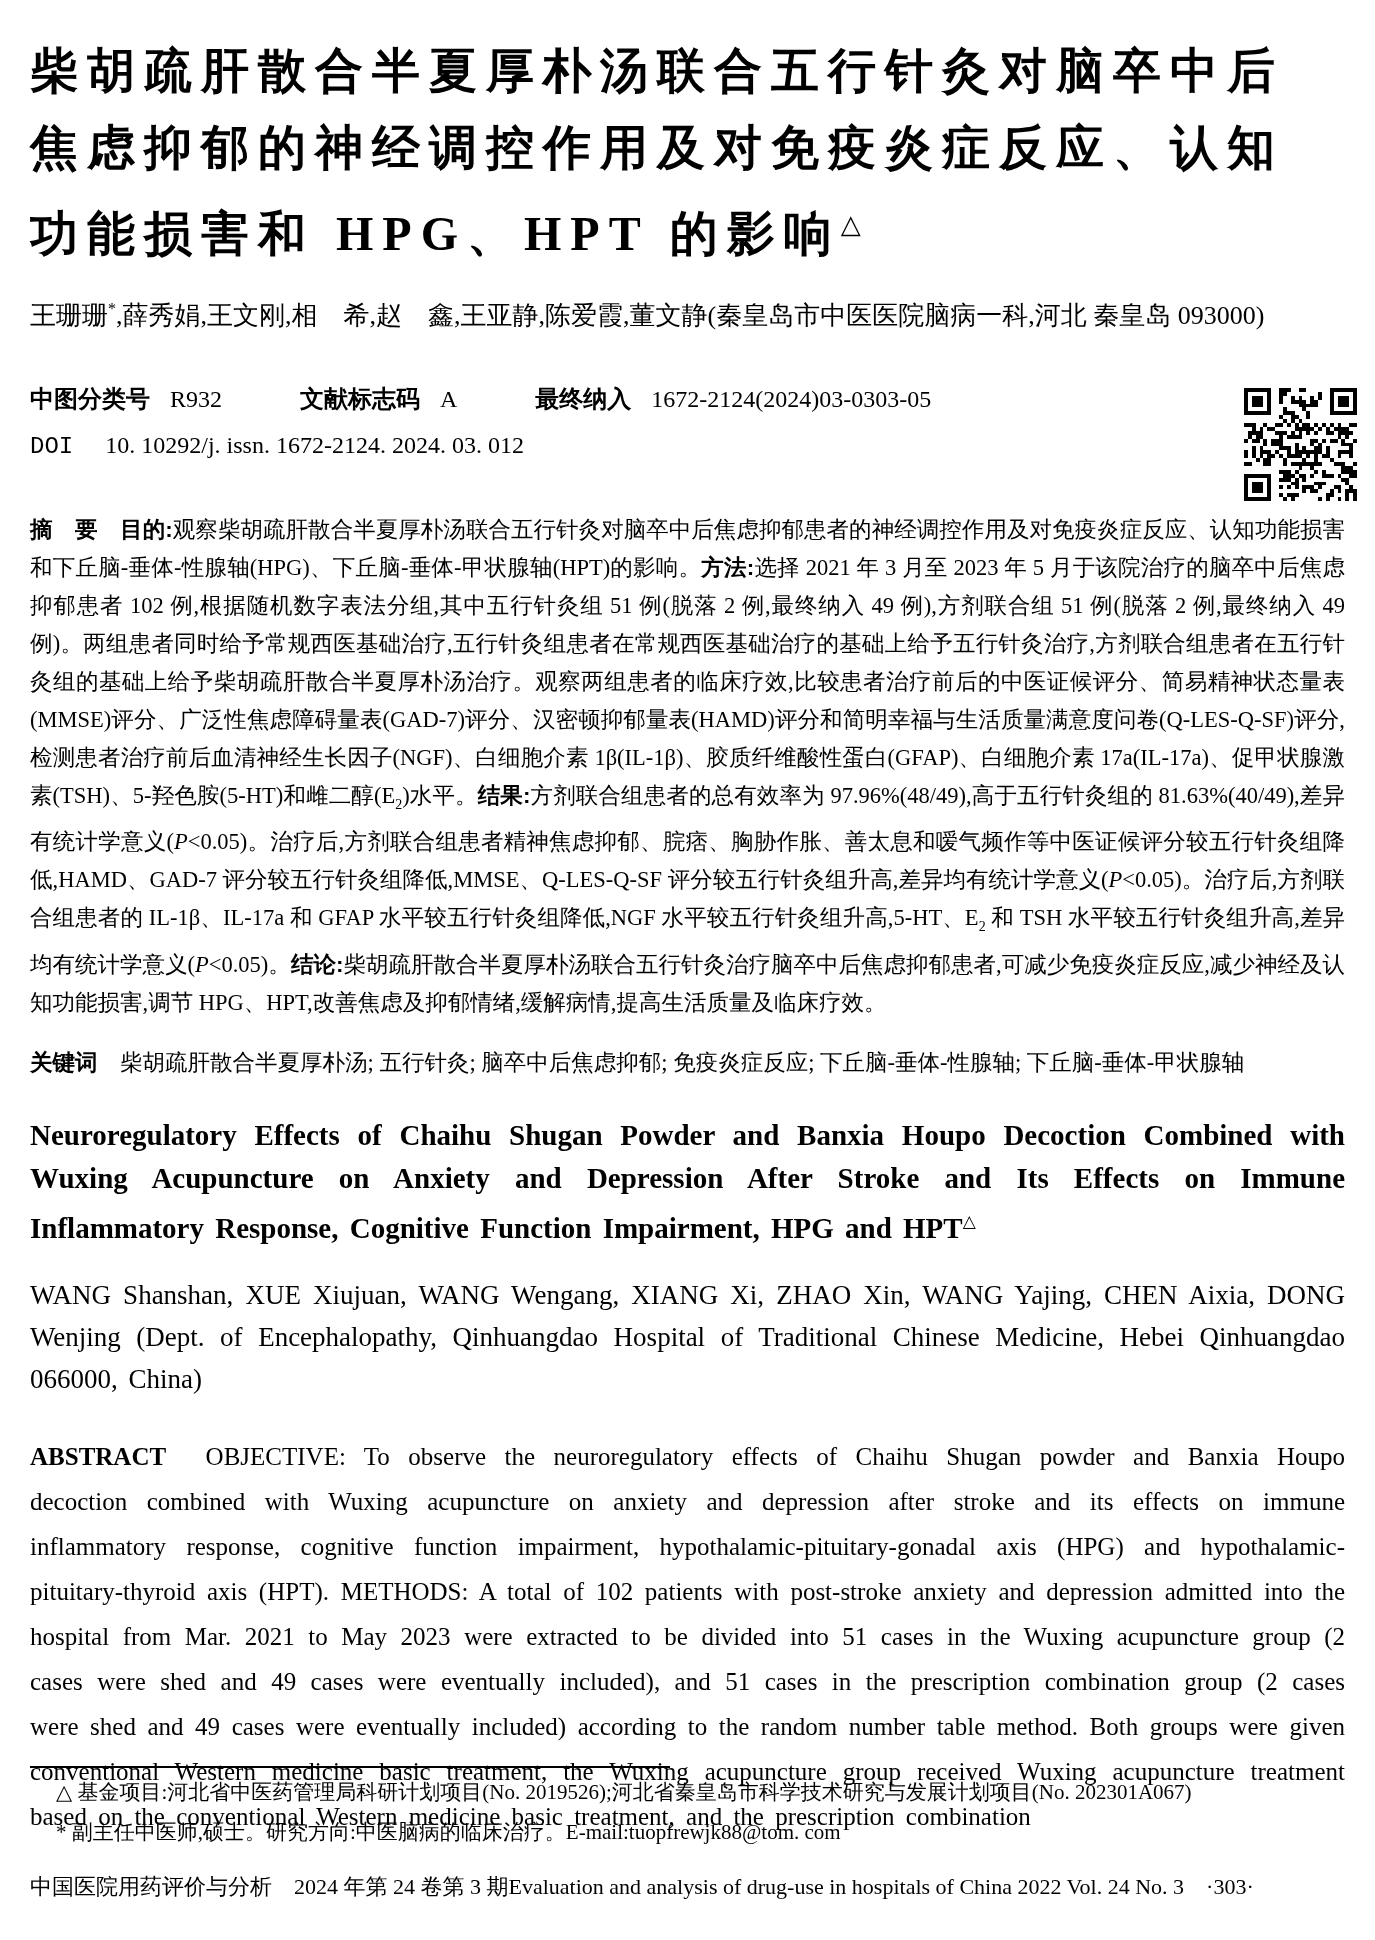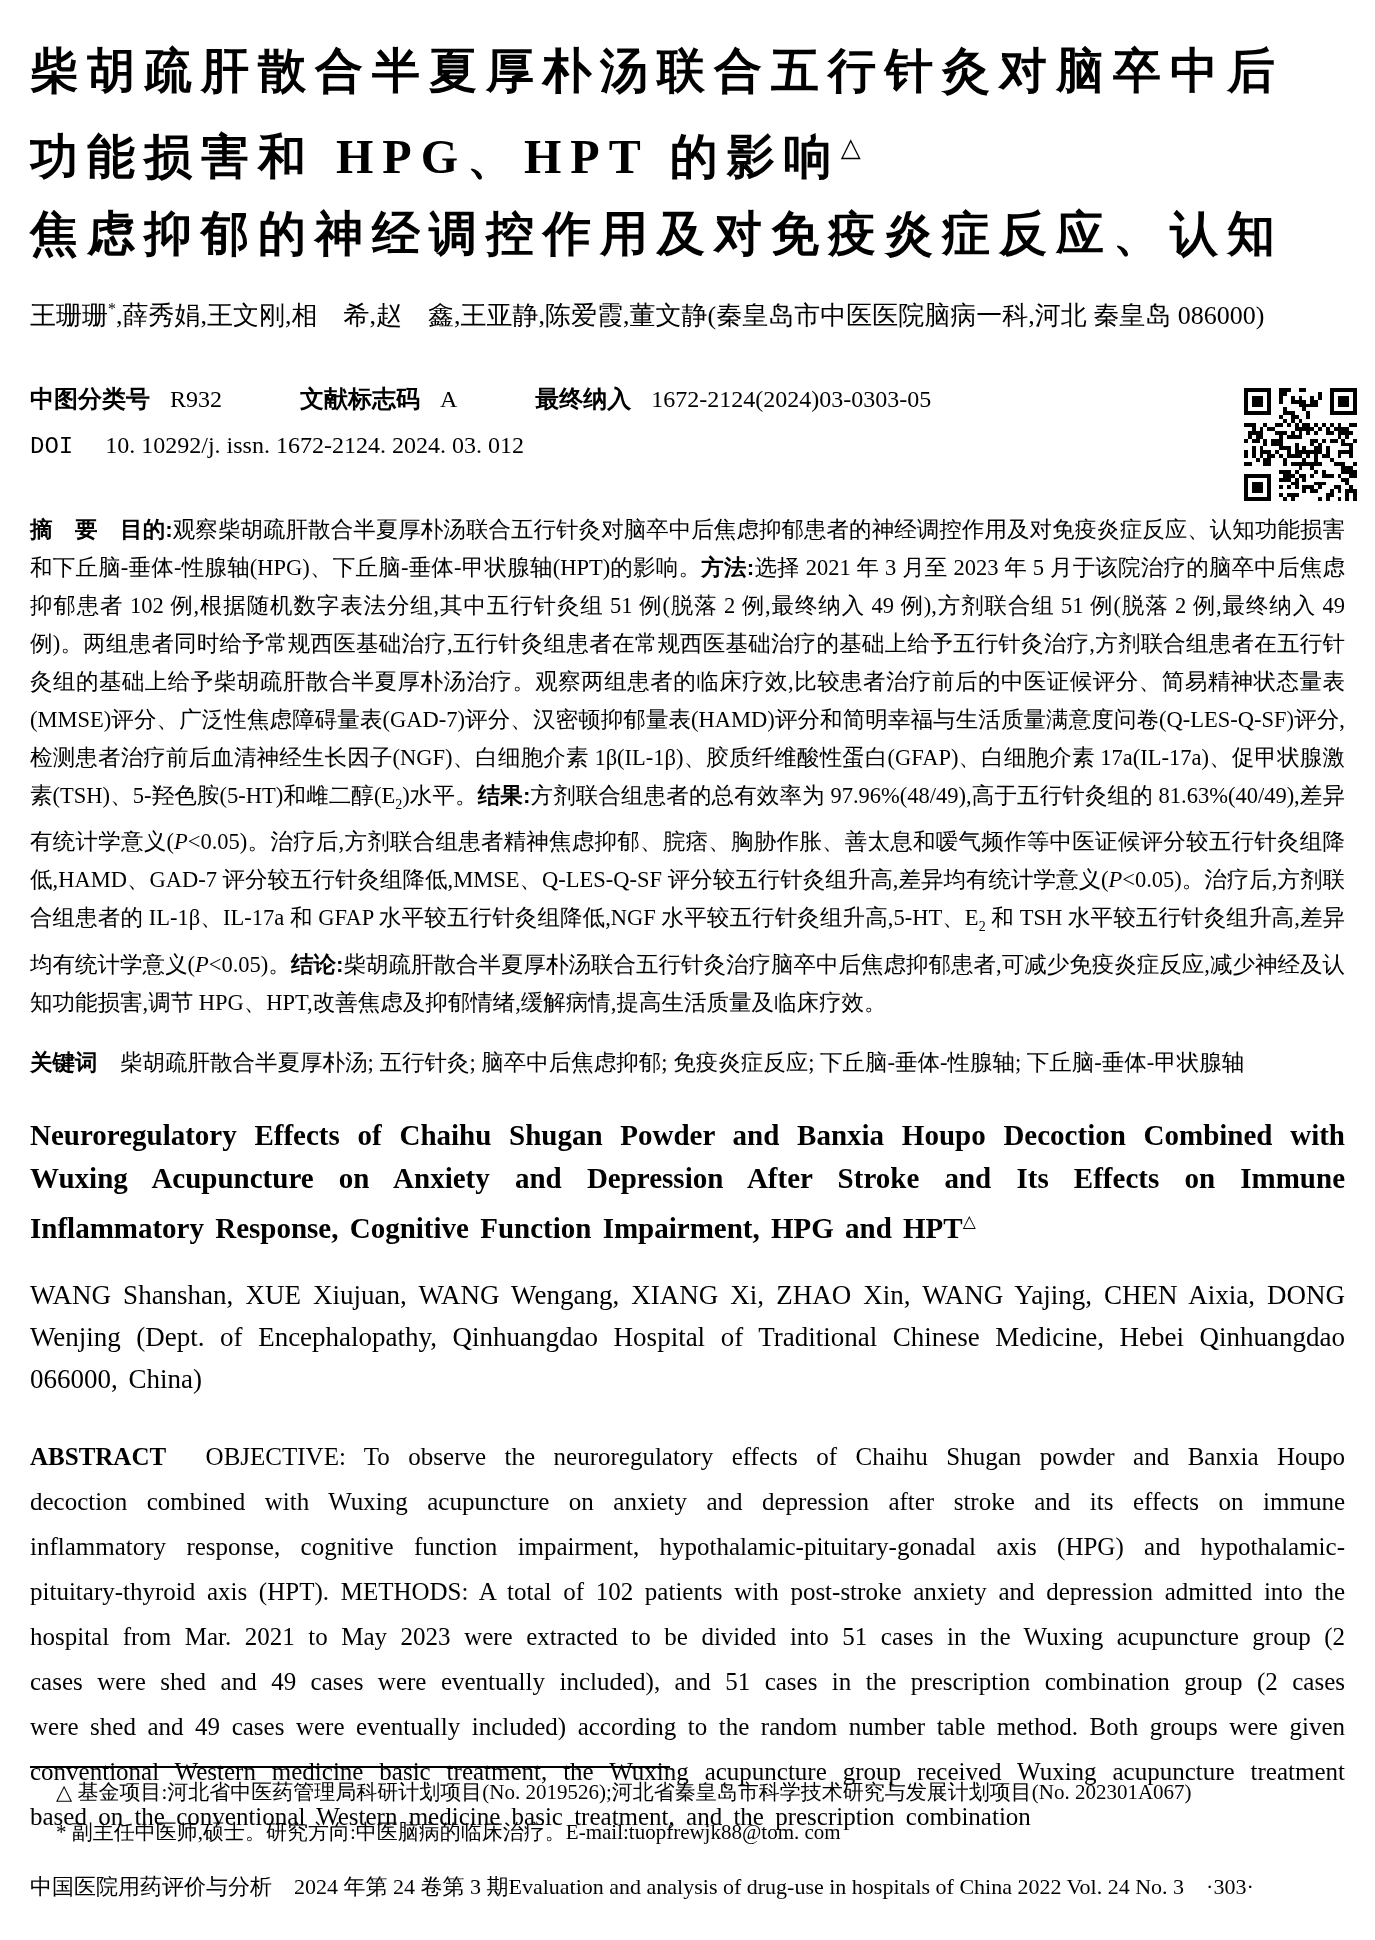--- a/index.html
+++ b/index.html
@@ -62,25 +62,25 @@
     font-size:22px; line-height:30px;
   }
 </style>
 </head>
 <body>
 
 <div class="page">
 
   <h1 class="title-cn">
     <div><span>柴胡疏肝散合半夏厚朴汤联合五行针灸对脑卒中后</span></div>
+    <div><span>焦虑抑郁的神经调控作用及对免疫炎症反应、认知</span></div>
     <div><span>功能损害和 HPG、HPT 的影响</span><span class="sup">△</span></div>
-    <div><span>焦虑抑郁的神经调控作用及对免疫炎症反应、认知</span></div>
   </h1>
 
-  <div class="authors-cn"><span>王珊珊</span><span class="sup">*</span><span>,薛秀娟,王文刚,相　希,赵　鑫,王亚静,陈爱霞,董文静(秦皇岛市中医医院脑病一科,河北 秦皇岛 086000)</span></div>
+  <div class="authors-cn"><span>王珊珊</span><span class="sup">*</span><span>,薛秀娟,王文刚,相　希,赵　鑫,王亚静,陈爱霞,董文静(秦皇岛市中医医院脑病一科,河北 秦皇岛 093000)</span></div>
 
   <div class="meta-row">
     <span class="lbl">中图分类号</span><span class="val">R932</span>
     <span class="lbl">文献标志码</span><span class="val">A</span>
     <span class="lbl">最终纳入</span><span class="val">1672-2124(2024)03-0303-05</span>
   </div>
 
   <div class="doi-row">
     <span class="doi-lbl">DOI</span><span>10. 10292/j. issn. 1672-2124. 2024. 03. 012</span>
   </div>

